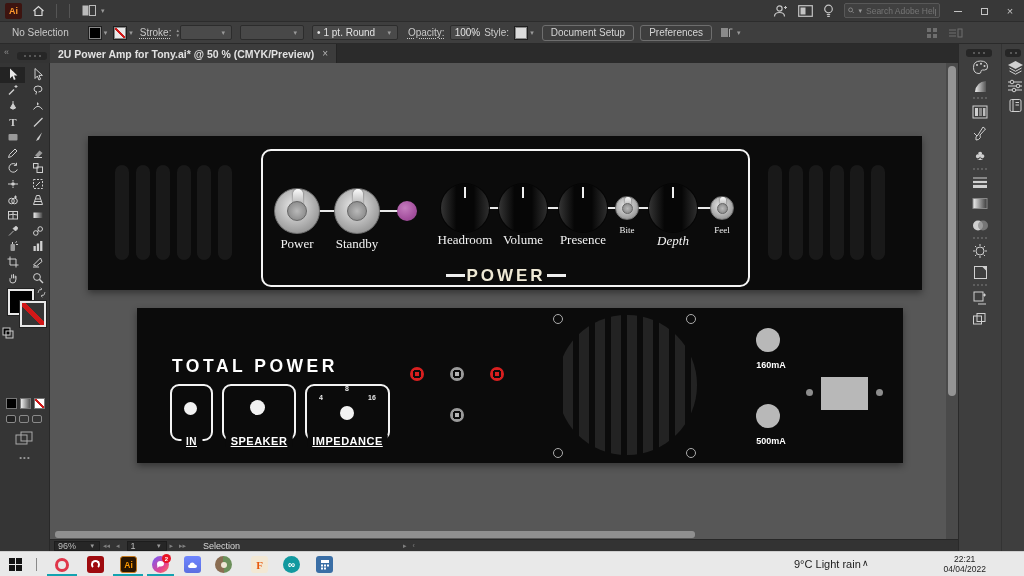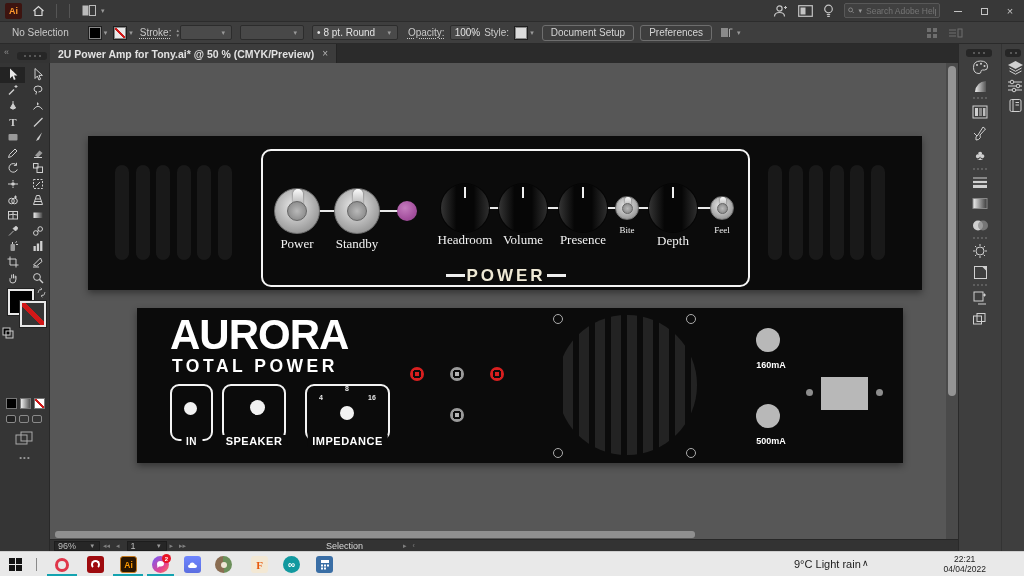--- a/index.html
+++ b/index.html
@@ -87,21 +87,21 @@
   .knob .tick { position:absolute; left:23px; top:3px; width:2px; height:11px; background:#f0f0f0; }
 
   .fp-label { position:absolute; width:90px; text-align:center; color:#f3f3f3; font-family:"Liberation Serif",serif; font-size:13px; }
   .fp-label.small { font-size:9px; width:60px; }
   .power-word { position:absolute; color:#efe9d5; font-weight:bold; font-size:17px; letter-spacing:3px; width:100px; text-align:center; }
   .power-dash { position:absolute; width:19px; height:3px; background:#efefef; }
 
   .brand { position:absolute; color:#fff; font-weight:bold; font-size:42px; letter-spacing:-1px; line-height:38px; }
   .tagline { position:absolute; color:#fff; font-weight:bold; font-size:17.5px; letter-spacing:3.5px; }
   .jackbox { position:absolute; border:2px solid #f4f4f4; border-radius:9px; }
-  .jackbox .jlabel { position:absolute; bottom:-8px; left:50%; transform:translateX(-50%); background:#0b0b0b; color:#fff; font-weight:bold; font-size:11px; padding:0 5px; white-space:nowrap; letter-spacing:0.5px; }
+  .jackbox .jlabel { position:absolute; bottom:-8px; left:50%; transform:translateX(-50%); background:#0b0b0b; color:#fff; font-weight:bold; font-size:11px; padding:0 5px; white-space:nowrap; letter-spacing:0.5px;text-decoration:underline; }
   .jack-dot { position:absolute; border-radius:50%; background:#f2f2f2; }
   .imp-num { position:absolute; color:#e8e8e8; font-size:7px; font-weight:bold; }
   .tp { position:absolute; width:14px; height:14px; border-radius:50%; }
   .tp.red { background:radial-gradient(circle, #d81f1f 0 2.2px, #0b0b0b 2.2px 4.4px, #d81f1f 4.4px 7px); }
   .tp.gray { background:radial-gradient(circle, #b5b5b5 0 2.2px, #0b0b0b 2.2px 4.4px, #9a9a9a 4.4px 7px); }
   .grille { position:absolute; width:140px; height:140px; border-radius:50%; background:repeating-linear-gradient(90deg,#0b0b0b 0 6px,#232323 6px 16px); }
   .screw { position:absolute; width:10px; height:10px; border-radius:50%; border:1.5px solid #ababab; }
   .fuse { position:absolute; width:24px; height:24px; border-radius:50%; background:#b8b8b8; }
   .fuse-label { position:absolute; width:60px; text-align:center; color:#fff; font-size:9px; font-weight:bold; }
   .iec { position:absolute; background:#b8b8b8; }
@@ -112,21 +112,21 @@
   .dock-col-divider { position:absolute; left:42px; top:0; width:1px; height:507px; background:#333; }
   .dock-icon { position:absolute; width:20px; height:20px; display:flex; align-items:center; justify-content:center; }
   .group-dots { position:absolute; left:12px; width:18px; display:flex; gap:2px; justify-content:center; }
   .group-dots i { width:2px; height:2px; background:#5e5e5e; }
   .club-glyph { color:#d0d0d0; font-size:14px; }
 
   
   .statusbar { position:absolute; left:50px; top:539px; width:908px; height:12px; background:#333333; display:flex; align-items:center; font-size:9px; color:#bdbdbd; border-top:1px solid #272727; }
   .sb-box { background:#262626; border:1px solid #1d1d1d; height:10px; display:flex; align-items:center; padding:0 3px; gap:3px; margin-left:4px; }
   .sb-nav { color:#7f7f7f; font-size:7px; margin:0 3px; }
-  .sb-status { width:160px; text-align:right; color:#d8d8d8; margin-left:14px; }
+  .sb-status { width:160px; text-align:left; color:#d8d8d8; margin-left:14px; }
 
   
   .taskbar { position:absolute; left:0; top:551px; width:1024px; height:25px; background:#e9e9e9; border-top:1px solid #cfcfcf; display:flex; align-items:center; }
   .tb-app { position:absolute; top:4px; width:17px; height:17px; border-radius:3px; display:flex; align-items:center; justify-content:center; }
   .app-underline { position:absolute; top:22px; height:3px; background:#14a3b0; }
   .win-logo { position:absolute; left:9px; top:6px; width:13px; height:13px; display:grid; grid-template-columns:6px 6px; grid-template-rows:6px 6px; gap:1px; }
   .win-logo i { background:#141414; }
   .task-div { position:absolute; left:36px; top:6px; width:1px; height:13px; background:#8a8a8a; }
   .badge { position:absolute; border-radius:50%; color:#fff; font-weight:bold; display:flex; align-items:center; justify-content:center; }
   .tray-text { position:absolute; font-size:11px; color:#1c1c1c; top:6px; }
@@ -191,21 +191,21 @@
       <span>▾</span>
     </span>
   <div class="cb-box" style="width:52px;">
       <span style="margin-left:auto;" class="chev">▾</span>
     </div>
   <div class="cb-box dim" style="margin-left:8px;">
       <span style="margin-left:auto;" class="chev">▾</span>
     </div>
   <div class="cb-box" style="margin-left:8px; width:86px; color:#e2e2e2;">
     <span>•</span>
-    <span>8 pt. Round</span>
+    <span>1 pt. Round</span>
     <span style="margin-left:auto;" class="chev">▾</span>
   </div>
   <span class="cb-label ulabel" style="margin-left:10px;">Opacity:</span>
   <div class="cb-box" style="width:21px; color:#e2e2e2;">
       <span>100%</span>
     </div>
   <span class="chev">▸</span>
   <span class="cb-label" style="margin-left:6px;">Style:</span>
   <div class="swatch" style="background:#dcdcdc;"></div>
   <span class="chev">▾</span>
@@ -494,38 +494,37 @@
         <div class="lever"></div>
         <div class="capring"></div>
       </div>
 
     <div class="fp-label" style="left:164px; top:100px;">Power</div>
     <div class="fp-label" style="left:224px; top:100px;">Standby</div>
     <div class="fp-label" style="left:332px; top:96px;">Headroom</div>
     <div class="fp-label" style="left:390px; top:96px;">Volume</div>
     <div class="fp-label" style="left:450px; top:96px;">Presence</div>
     <div class="fp-label small" style="left:509px; top:89px;">Bite</div>
-    <div class="fp-label" style="left:540px; top:97px;">Depth</div>
+    <div class="fp-label" style="left:540px; top:97px;font-style:italic;">Depth</div>
     <div class="fp-label small" style="left:604px; top:89px;">Feel</div>
 
     <div class="power-dash" style="left:358px; top:138px;"></div>
     <div class="power-word" style="left:368px; top:130px;">POWER</div>
     <div class="power-dash" style="left:459px; top:138px;"></div>
   </div>
 
   <div class="artboard back">
-    <div class="brand" style="left:33px; top:8px;">AURORA</div>
     <div class="tagline" style="left:35px; top:48px;">TOTAL POWER</div>
 
     <div class="jackbox" style="left:33px; top:76px; width:43px; height:57px;">
       <span class="jlabel" style="font-size:10px;">IN</span>
     </div>
     <div class="jack-dot" style="left:47px; top:94px; width:13px; height:13px;"></div>
 
-    <div class="jackbox" style="left:85px; top:76px; width:64px; height:57px;">
+    <div class="jackbox" style="left:85px; top:76px; width:74px; height:57px;">
       <span class="jlabel">SPEAKER</span>
     </div>
     <div class="jack-dot" style="left:113px; top:92px; width:15px; height:15px;"></div>
 
     <div class="jackbox" style="left:168px; top:76px; width:85px; height:57px;">
       <span class="jlabel">IMPEDANCE</span>
     </div>
     <span class="imp-num" style="left:182px; top:86px;">4</span>
     <span class="imp-num" style="left:208px; top:77px;">8</span>
     <span class="imp-num" style="left:231px; top:86px;">16</span>

